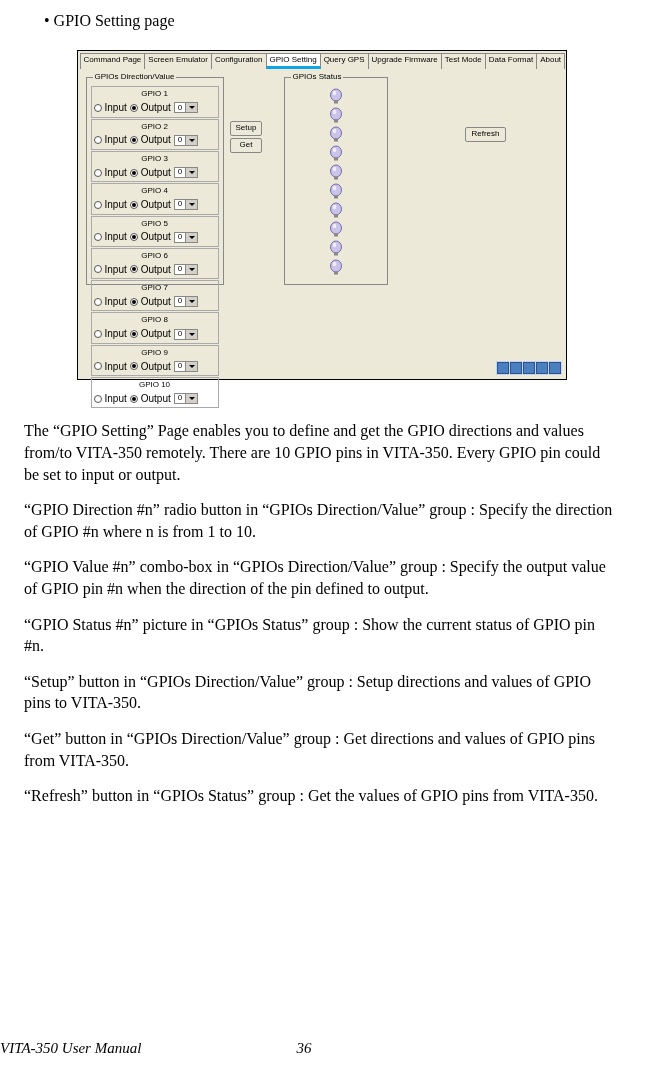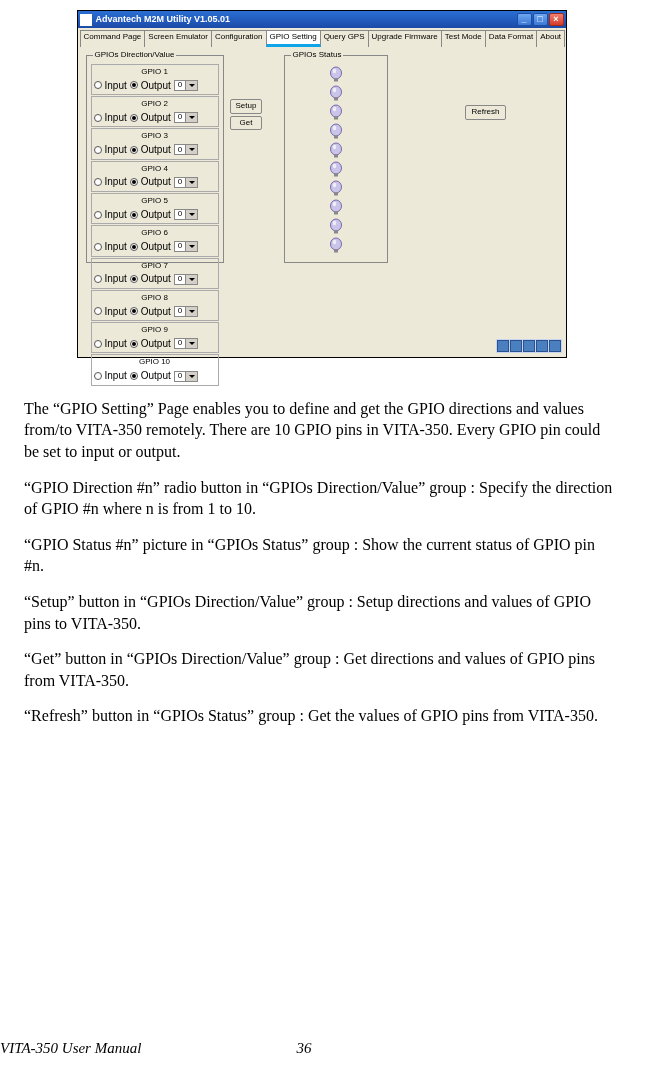--- a/index.html
+++ b/index.html
@@ -208,31 +208,23 @@
     font-size: 15px;
     display:flex;
   }
   .footer-left { flex:0 0 auto; }
   .footer-page { margin-left: 155px; font-style: italic;}
 </style>
 </head>
 <body>
 
 <div class="page">
+  <div class="bullet-line">•  GPIO Setting page</div>
 
   <div class="app-window">
-    <div class="titlebar">
-      <span class="title-icon"></span>
-      <span class="title-text">Advantech M2M Utility V1.05.01</span>
-      <div class="winbtns">
-        <div class="winbtn">_</div>
-        <div class="winbtn">□</div>
-        <div class="winbtn close">×</div>
-      </div>
-    </div>
 
     <div class="tabs-row">
       <div class="tab">Command Page</div>
       <div class="tab">Screen Emulator</div>
       <div class="tab">Configuration</div>
       <div class="tab active">GPIO Setting</div>
       <div class="tab">Query GPS</div>
       <div class="tab">Upgrade Firmware</div>
       <div class="tab">Test Mode</div>
       <div class="tab">Data Format</div>
@@ -445,20 +437,21 @@
         <div class="tray-ic"></div>
         <div class="tray-ic"></div>
         <div class="tray-ic"></div>
       </div>
     </div>
   </div>
 
   <div class="body-text">
     <p>The “GPIO Setting” Page enables you to define and get the GPIO direc­tions and values from/to VITA-350 remotely. There are 10 GPIO pins in VITA-350. Every GPIO pin could be set to input or output.</p>
     <p>“GPIO Direction #n” radio button in “GPIOs Direction/Value” group : Specify the direction of GPIO #n where n is from 1 to 10.</p>
+    <p>“GPIO Value #n” combo-box in “GPIOs Direction/Value” group : Spec­ify the output value of GPIO pin #n when the direction of the pin defined to output.</p>
     <p>“GPIO Status #n” picture in “GPIOs Status” group : Show the current sta­tus of GPIO pin #n.</p>
     <p>“Setup” button in “GPIOs Direction/Value” group : Setup directions and values of GPIO pins to VITA-350.</p>
     <p>“Get” button in “GPIOs Direction/Value” group : Get directions and val­ues of GPIO pins from VITA-350.</p>
     <p>“Refresh” button in “GPIOs Status” group : Get the values of GPIO pins from VITA-350.</p>
   </div>
 </div>
 
 <div class="footer">
   <span class="footer-left">VITA-350 User Manual</span>
   <span class="footer-page">36</span>

